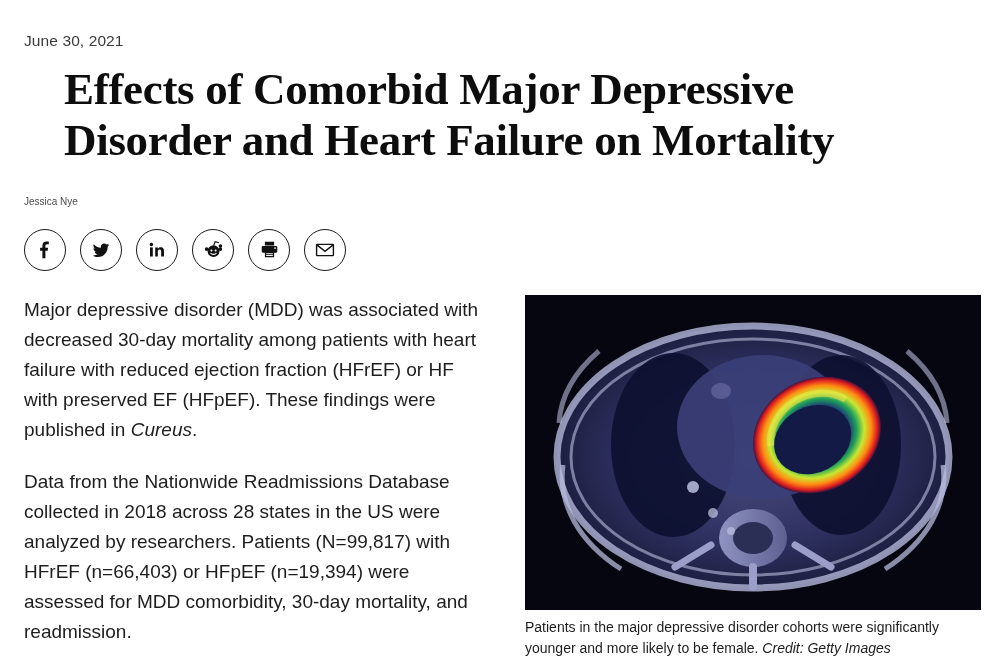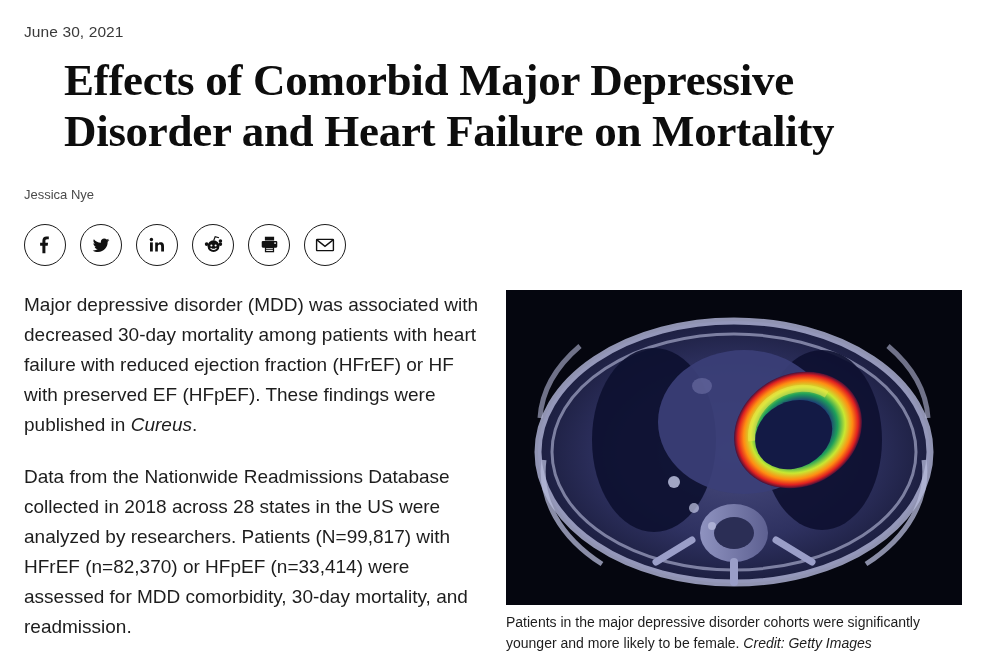--- a/index.html
+++ b/index.html
@@ -12,21 +12,21 @@
     height: 669px;
     overflow: hidden;
     font-family: "Liberation Sans", sans-serif;
     color: #222222;
   }
   .page {
     position: relative;
     width: 880px;
     height: 669px;
     box-sizing: border-box;
-    padding: 8px 24px;
+    padding: 17px 24px;
   }
   .date {
     font-family: "Liberation Sans", sans-serif;
     font-size: 15.5px;
     color: #3a3a3a;
     padding-top: 15px;
     letter-spacing: 0.1px;
   }
   .headline {
     font-family: "Liberation Serif", serif;
@@ -34,21 +34,21 @@
     font-size: 45px;
     line-height: 1.13;
     color: #0d0d0d;
     margin-top: 14px;
     letter-spacing: -0.3px;
     max-width: 950px;
     margin-left: 40px;
   }
   .byline {
     font-family: "Liberation Sans", sans-serif;
-    font-size: 13px;
+    font-size: 10px;
     color: #4a4a4a;
     margin-top: 20px;
     font-weight: normal;
   }
   .share-row {
     display: flex;
     gap: 14px;
     margin-top: 22px;
     align-items: center;
   }
@@ -61,21 +61,21 @@
     align-items: center;
     justify-content: center;
     box-sizing: border-box;
     background: #ffffff;
     cursor: pointer;
   }
   .share-btn svg { display: block; }
   .content {
     display: flex;
     margin-top: 24px;
-    gap: 22px;
+    gap: 41px;
   }
   .col-text {
     width: 460px;
     flex: 0 0 460px;
   }
   .col-text p {
     margin: 0 0 22px 0;
     font-family: "Liberation Sans", sans-serif;
     font-size: 19px;
     line-height: 1.58;
@@ -168,21 +168,21 @@
         <path d="M2.9 5.9 L11 12.4 L19.1 5.9" fill="none" stroke="#111" stroke-width="1.4"></path>
       </svg>
     </div>
 
   </div>
 
   <div class="content">
 
     <div class="col-text">
       <p><span>Major depressive disorder (MDD) was associated with decreased 30-day mortality among patients with heart failure with reduced ejection fraction (HFrEF) or HF with preserved EF (HFpEF). These findings were published in </span><em>Cureus</em><span>.</span></p>
-      <p>Data from the Nationwide Readmissions Database collected in 2018 across 28 states in the US were analyzed by researchers. Patients (N=99,817) with HFrEF (n=82,370) or HFpEF (n=33,414) were assessed for MDD comorbidity, 30-day mortality, and readmission.</p>
+      <p>Data from the Nationwide Readmissions Database collected in 2018 across 28 states in the US were analyzed by researchers. Patients (N=99,817) with HFrEF (n=66,403) or HFpEF (n=19,394) were assessed for MDD comorbidity, 30-day mortality, and readmission.</p>
     </div>
 
     <div class="col-figure">
       <div class="figure-img">
         <svg class="scan-wrap" viewBox="0 0 456 315" preserveAspectRatio="none">
           <defs>
             <radialGradient id="bodyGlow" cx="50%" cy="50%" r="60%">
               <stop offset="0%" stop-color="#4a4d80"></stop>
               <stop offset="55%" stop-color="#2e3160"></stop>
               <stop offset="100%" stop-color="#12142e"></stop>

